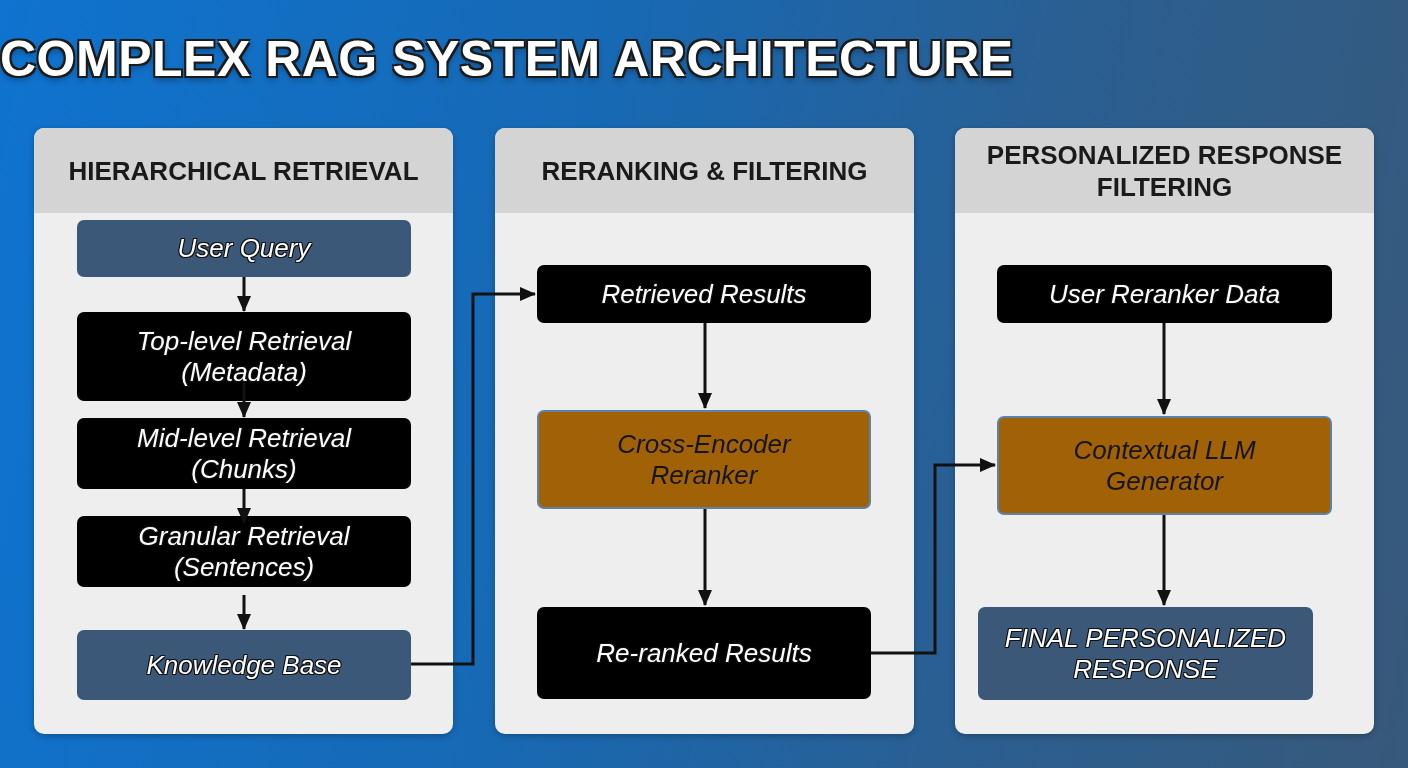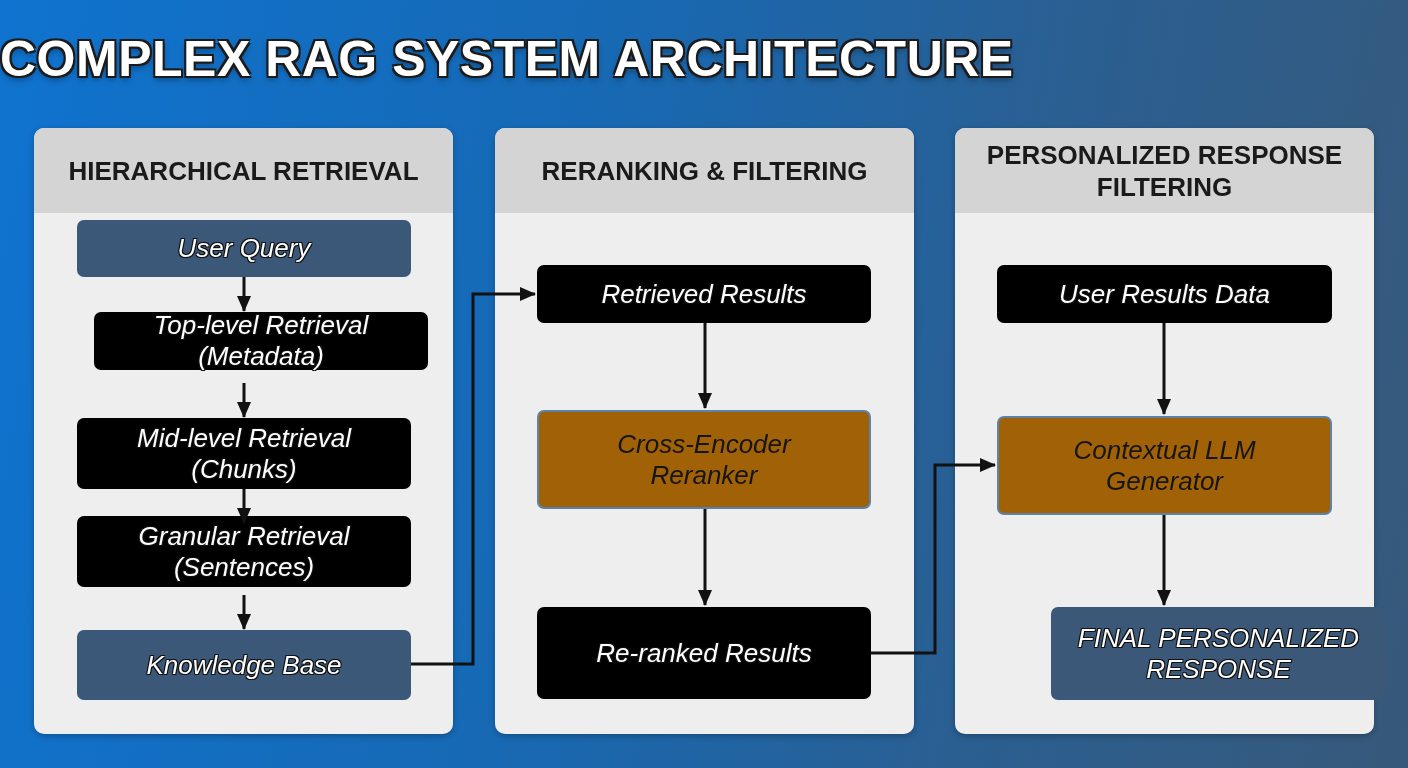--- a/index.html
+++ b/index.html
@@ -52,21 +52,21 @@
   <div class="panel-header">RERANKING &amp; FILTERING</div>
 </div>
 
 <div class="panel" style="left:955px;">
   <div class="panel-header">PERSONALIZED RESPONSE FILTERING</div>
 </div>
 
 <div class="node dark" style="left:77px; top:220px; width:334px; height:57px;">
   <span class="lbl">User Query</span>
 </div>
-<div class="node blue" style="left:94px; top:312px; width:334px; height:58px;">
+<div class="node blue" style="left:77px; top:312px; width:334px; height:89px;">
   <span class="lbl">Top-level Retrieval
 (Metadata)</span>
 </div>
 <div class="node blue" style="left:77px; top:418px; width:334px; height:71px;">
   <span class="lbl">Mid-level Retrieval
 (Chunks)</span>
 </div>
 <div class="node blue" style="left:77px; top:516px; width:334px; height:71px;justify-content:center;">
   <span class="lbl">Granular Retrieval
 (Sentences)</span>
@@ -80,27 +80,27 @@
 </div>
 <div class="node light" style="left:537px; top:410px; width:334px; height:99px;">
   <span class="lbl">Cross-Encoder
 Reranker</span>
 </div>
 <div class="node blue" style="left:537px; top:607px; width:334px; height:92px;">
   <span class="lbl">Re-ranked Results</span>
 </div>
 
 <div class="node blue" style="left:997px; top:265px; width:335px; height:58px;">
-  <span class="lbl">User Results Data</span>
+  <span class="lbl">User Reranker Data</span>
 </div>
 <div class="node light" style="left:997px; top:416px; width:335px; height:99px;">
   <span class="lbl">Contextual LLM
 Generator</span>
 </div>
-<div class="node dark" style="left:1051px; top:607px; width:335px; height:93px;">
+<div class="node dark" style="left:978px; top:607px; width:335px; height:93px;">
   <span class="lbl">FINAL PERSONALIZED
 RESPONSE</span>
 </div>
 
 <svg class="connectors" viewBox="0 0 1408 768">
   <defs>
     <marker id="arrow" markerWidth="10" markerHeight="10" refX="9" refY="5" orient="auto" markerUnits="userSpaceOnUse">
       <path d="M0,0 L10,5 L0,10 z" fill="#111"></path>
     </marker>
     <marker id="arrowBig" markerWidth="16" markerHeight="14" refX="15" refY="7" orient="auto" markerUnits="userSpaceOnUse">

